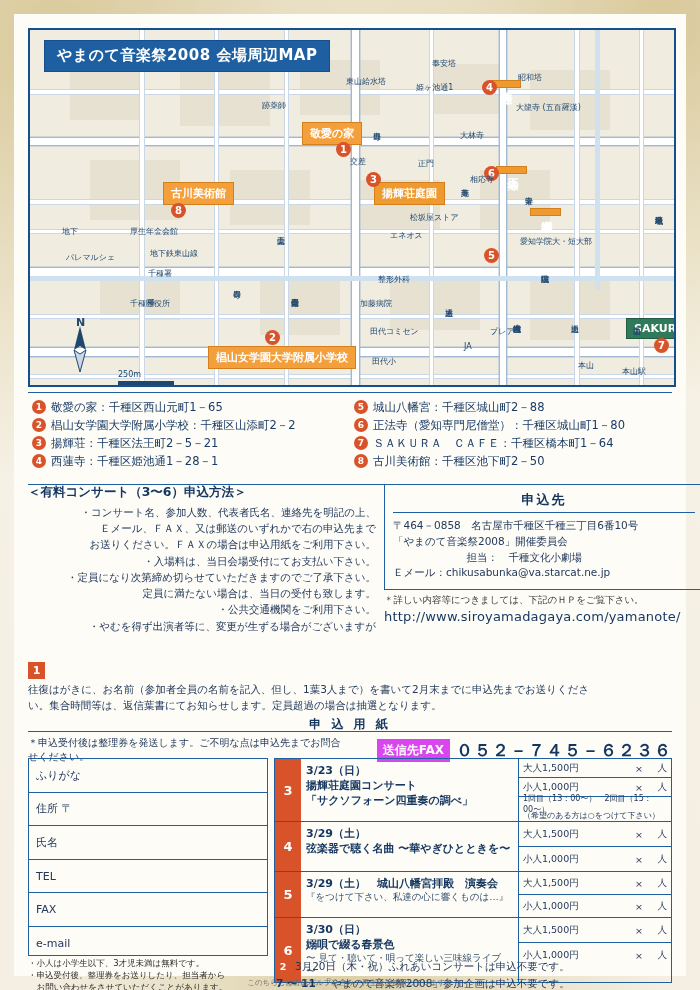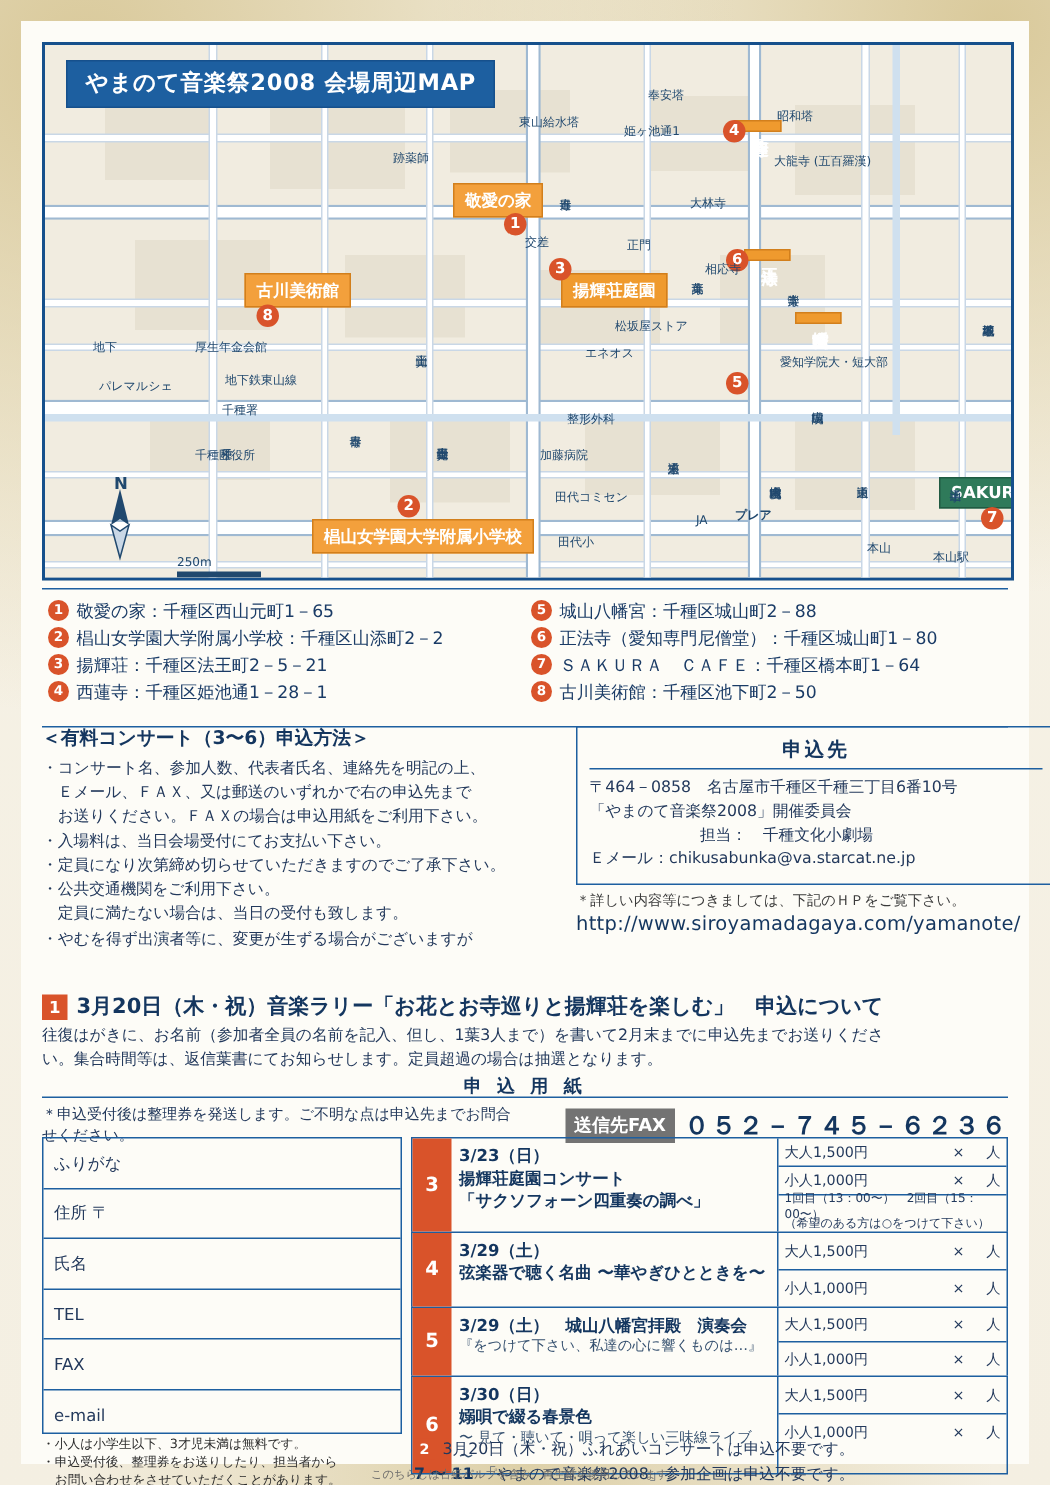--- a/index.html
+++ b/index.html
@@ -72,21 +72,21 @@
   .lg-item .n{
     width:14px;height:14px;border-radius:50%;background:#d9532a;color:#fff;
     font-size:9px;font-weight:bold;display:flex;align-items:center;justify-content:center;flex:0 0 auto;
   }
   
   .info{position:absolute;left:14px;top:470px;width:644px;height:168px;}
   .info-left{position:absolute;left:0;top:0;width:348px;}
   .info-right{position:absolute;left:356px;top:0;width:320px;}
   .secthead{font-weight:bold;font-size:12.5px;color:#14365f;margin-bottom:4px;}
   .bullets{font-size:10.5px;line-height:1.45;color:#23395c;}
-  .bullets div{margin-bottom:1px;}
+  .bullets div{margin-bottom:1px;text-align:right;}
   .applybox{border:1.5px solid #1d5fa0;padding:6px 8px 8px 8px;}
   .applyhead{
     text-align:center;font-weight:bold;font-size:13px;color:#14365f;
     border-bottom:1px solid #1d5fa0;padding-bottom:3px;margin-bottom:5px;letter-spacing:2px;
   }
   .applybody{font-size:10.5px;line-height:1.5;color:#23395c;}
   .note-small{font-size:9.5px;color:#3a3a3a;margin-top:4px;}
   .url{font-size:13px;color:#14365f;margin-top:2px;letter-spacing:.2px;}
   
   .rally{position:absolute;left:14px;top:648px;width:644px;}
@@ -97,21 +97,21 @@
   }
   .rally-body{font-size:10.5px;line-height:1.5;color:#23395c;margin-top:3px;}
   
   .formtitle{
     position:absolute;left:14px;top:702px;width:644px;text-align:center;
     font-size:12px;font-weight:bold;color:#14365f;letter-spacing:3px;
   }
   .formline{position:absolute;left:14px;top:717px;width:644px;border-top:1.5px solid #1d5fa0;}
   .faxrow{position:absolute;left:14px;top:722px;width:644px;display:flex;align-items:center;gap:6px;}
   .faxnote{font-size:10px;color:#23395c;flex:1;}
-  .faxtag{background:#737373;color:#fff;font-weight:bold;font-size:12px;padding:3px 6px;margin-left:26px;}
+  .faxtag{background:#d946ef;color:#fff;font-weight:bold;font-size:12px;padding:3px 6px;margin-left:26px;}
   .faxnum{font-weight:bold;font-size:17px;color:#14365f;letter-spacing:1px;}
   .grid{position:absolute;left:14px;top:744px;width:644px;height:196px;}
   .leftform{position:absolute;left:0;top:0;width:238px;height:196px;border:1.5px solid #1d5fa0;}
   .lf-row{height:32.6px;border-bottom:1px solid #1d5fa0;display:flex;align-items:center;padding-left:7px;font-size:11px;color:#23395c;}
   .lf-row:last-child{border-bottom:none;}
   .rightform{position:absolute;left:246px;top:0;width:398px;}
   .ev{display:flex;border:1.5px solid #1d5fa0;border-bottom:none;}
   .ev:last-of-type{border-bottom:1.5px solid #1d5fa0;}
   .ev .badge{
     width:26px;background:#d9532a;color:#fff;font-weight:bold;font-size:13px;
@@ -227,21 +227,21 @@
       <div class="mlabel" style="left:100px;top:196px;">厚生年金会館</div>
       <div class="mlabel" style="left:32px;top:196px;">地下</div>
       <div class="mlabel" style="left:100px;top:268px;">千種区役所</div>
       <div class="mlabel v" style="left:244px;top:200px;">覚王山</div>
       <div class="mlabel v" style="left:114px;top:262px;">千種</div>
       <div class="mlabel v" style="left:200px;top:254px;">日泰寺</div>
       <div class="mlabel v" style="left:258px;top:262px;">覚王山日泰寺</div>
       <div class="mlabel" style="left:348px;top:244px;">整形外科</div>
       <div class="mlabel" style="left:330px;top:268px;">加藤病院</div>
       <div class="mlabel" style="left:340px;top:296px;">田代コミセン</div>
-      <div class="mlabel" style="left:460px;top:308px;font-weight:bold;">プレア</div>
+      <div class="mlabel" style="left:460px;top:296px;">プレア</div>
       <div class="mlabel" style="left:434px;top:312px;">JA</div>
       <div class="mlabel v" style="left:412px;top:272px;">末盛通</div>
       <div class="mlabel" style="left:342px;top:326px;">田代小</div>
       <div class="mlabel v" style="left:508px;top:238px;">城山病院</div>
       <div class="mlabel v" style="left:480px;top:288px;">城山八幡宮境内</div>
       <div class="mlabel v" style="left:600px;top:290px;">山手通</div>
       <div class="mlabel" style="left:548px;top:330px;">本山</div>
       <div class="mlabel" style="left:592px;top:336px;">本山駅</div>
       <div class="mlabel v" style="left:538px;top:288px;">東山通</div>
 
@@ -297,22 +297,22 @@
 
     <div class="info">
       <div class="info-left">
         <div class="secthead">＜有料コンサート（3〜6）申込方法＞</div>
         <div class="bullets">
           <div>・コンサート名、参加人数、代表者氏名、連絡先を明記の上、</div>
           <div>　Ｅメール、ＦＡＸ、又は郵送のいずれかで右の申込先まで</div>
           <div>　お送りください。ＦＡＸの場合は申込用紙をご利用下さい。</div>
           <div>・入場料は、当日会場受付にてお支払い下さい。</div>
           <div>・定員になり次第締め切らせていただきますのでご了承下さい。</div>
+          <div>　定員に満たない場合は、当日の受付も致します。</div>
           <div>・公共交通機関をご利用下さい。</div>
-          <div>　定員に満たない場合は、当日の受付も致します。</div>
           <div>・やむを得ず出演者等に、変更が生ずる場合がございますが</div>
         </div>
       </div>
 
       <div class="info-right">
         <div class="applybox">
           <div class="applyhead">申込先</div>
           <div class="applybody">
             <div>〒464－0858　名古屋市千種区千種三丁目6番10号</div>
             <div>「やまのて音楽祭2008」開催委員会</div>
@@ -321,21 +321,20 @@
           </div>
         </div>
         <div class="note-small">＊詳しい内容等につきましては、下記のＨＰをご覧下さい。</div>
         <div class="url">http://www.siroyamadagaya.com/yamanote/</div>
       </div>
     </div>
 
     <div class="rally">
       <div class="rally-head">
         <span class="sq">1</span>
-        <span>3月20日（木・祝）音楽ラリー「お花とお寺巡りと揚輝荘を楽しむ」　申込について</span>
       </div>
       <div class="rally-body">
         <div>往復はがきに、お名前（参加者全員の名前を記入、但し、1葉3人まで）を書いて2月末までに申込先までお送りくださ</div>
         <div>い。集合時間等は、返信葉書にてお知らせします。定員超過の場合は抽選となります。</div>
       </div>
     </div>
 
     <div class="formtitle">申 込 用 紙</div>
     <div class="formline"></div>
 

